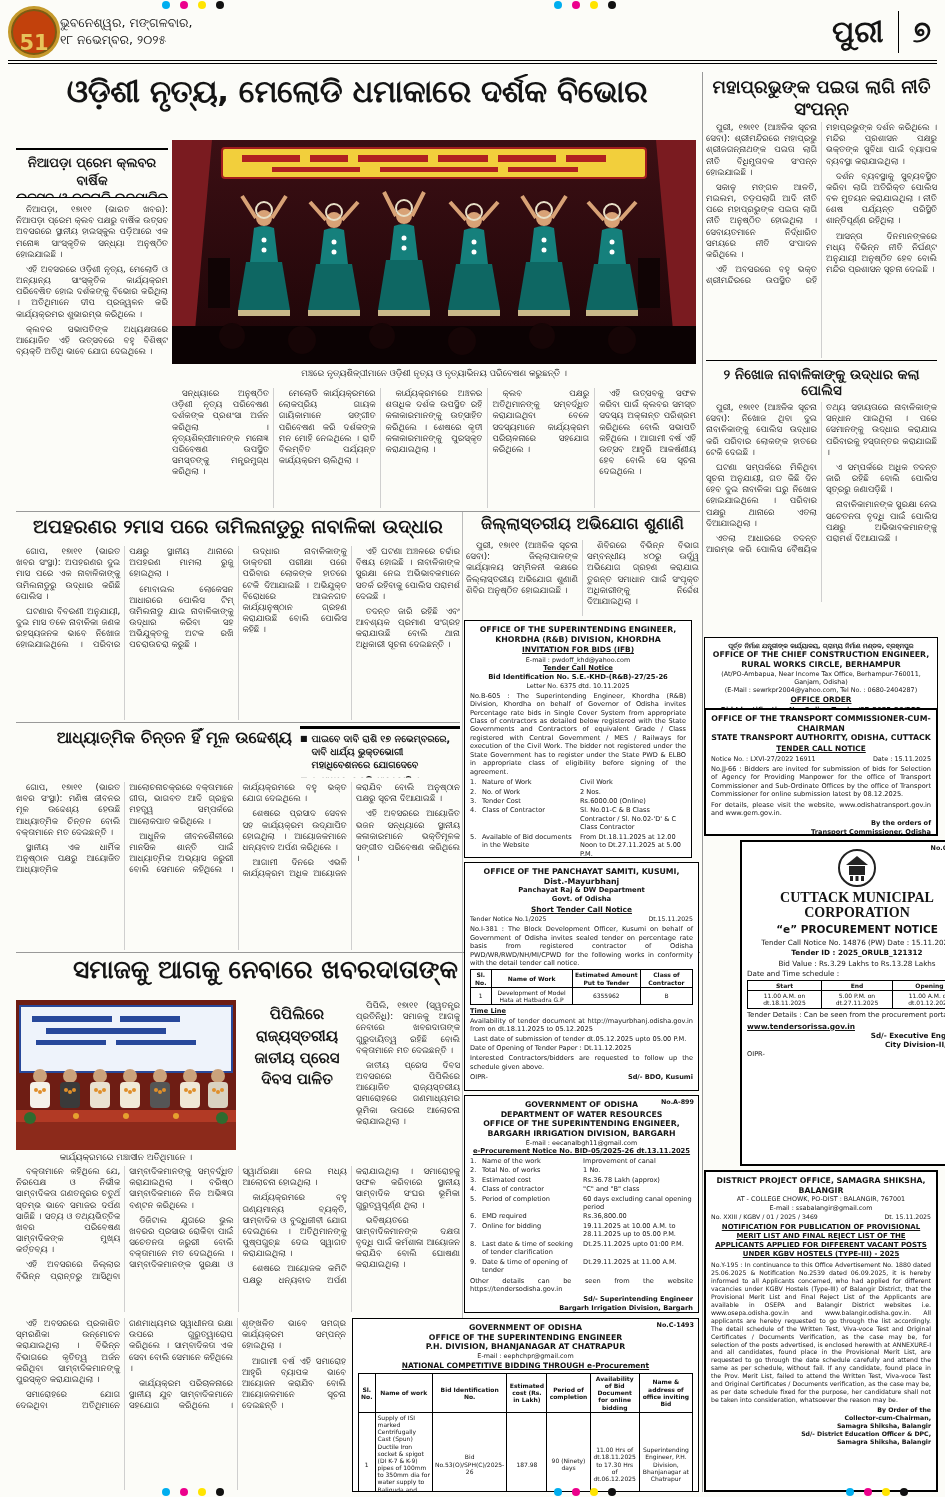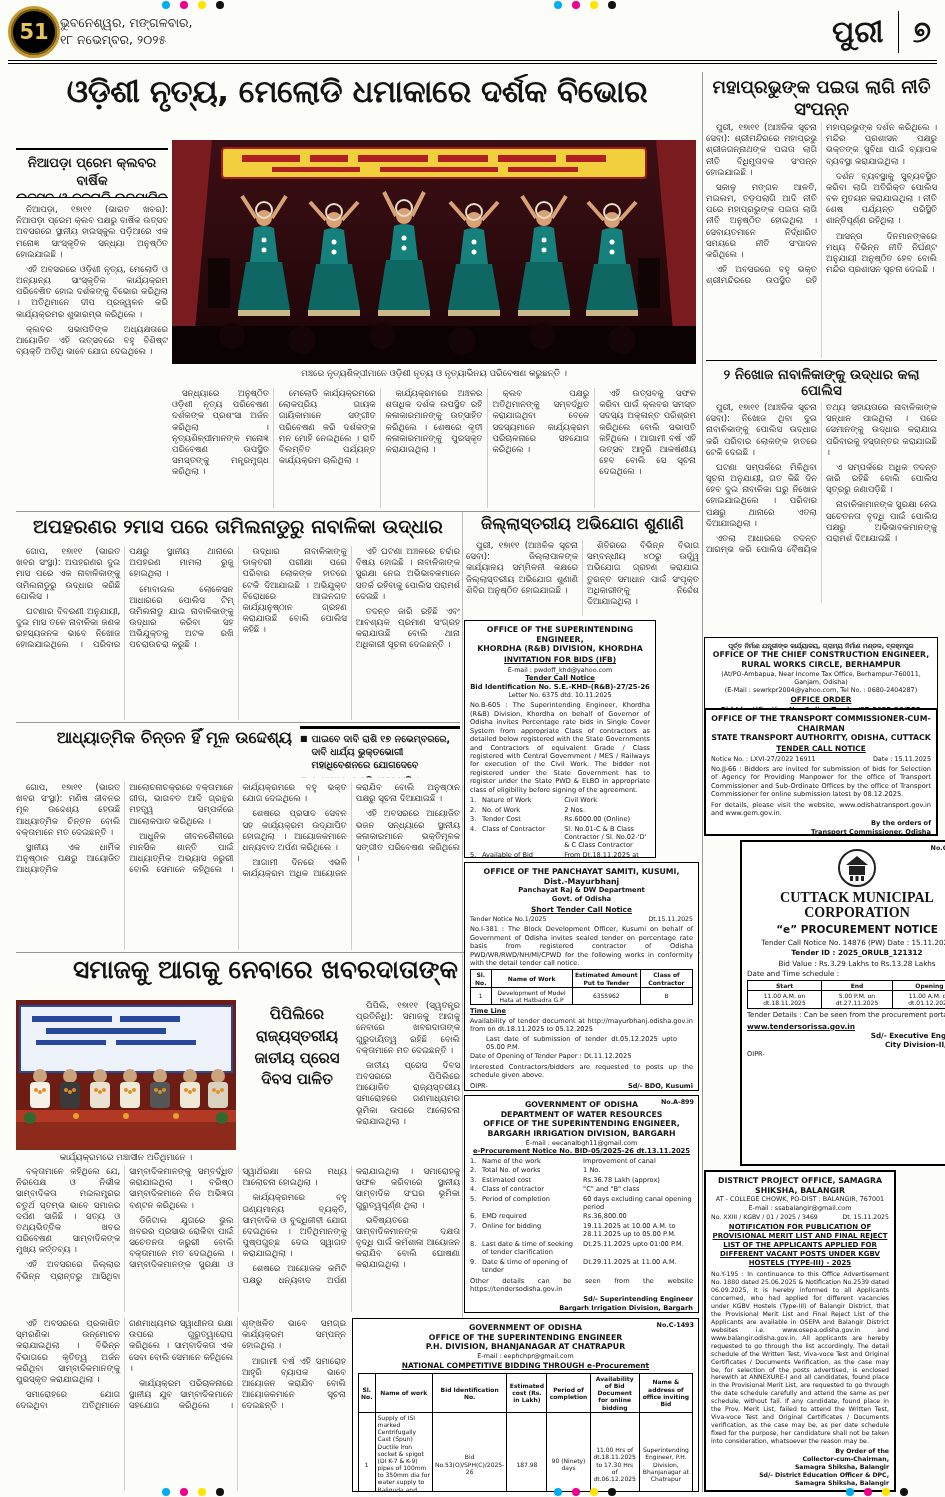--- a/index.html
+++ b/index.html
@@ -4,21 +4,21 @@
 <style>
 *{box-sizing:border-box;margin:0;padding:0}
 html,body{background:#9aa0a6}
 body{font-family:"DejaVu Sans",sans-serif}
 .page{position:relative;width:945px;height:1497px;margin:0 auto;background:#fcfcf8;color:#141414;overflow:hidden}
 .abs{position:absolute}
 .rule-h{position:absolute;height:1px;background:#000}
 .rule-v{position:absolute;width:1px;background:#000}
 
 .masthead{position:absolute;left:8px;top:4px;width:929px;height:60px;border-bottom:4px double #000;display:flex;align-items:center}
-.logo{width:52px;height:52px;border-radius:50%;background:#000000;border:3px solid #c49a2c;box-shadow:0 0 0 2px #7a5d14 inset;display:flex;align-items:center;justify-content:center;color:#e7c35b;font-weight:700;font-size:21px;flex:0 0 auto}
+.logo{width:52px;height:52px;border-radius:50%;background:#c2410c;border:3px solid #c49a2c;box-shadow:0 0 0 2px #7a5d14 inset;display:flex;align-items:flex-end;justify-content:center;color:#e7c35b;font-weight:700;font-size:21px;flex:0 0 auto}
 .mh-date{font-size:12.5px;font-weight:400;line-height:1.35}
 .mh-right{margin-left:auto;display:flex;align-items:center;gap:14px;margin-right:6px}
 .mh-edition{font-size:30px;font-weight:700}
 .mh-sep{width:1px;height:42px;background:#000}
 .mh-page{font-size:30px;font-weight:700}
 
 .regs{position:absolute;display:flex;gap:10px;z-index:5}
 .reg{width:8px;height:8px;border-radius:50%;display:block}
 
 .hl-main{font-size:31px;font-weight:700;line-height:1.12;text-align:center;letter-spacing:-.5px;overflow:hidden}
@@ -318,21 +318,21 @@
         </tr>
         </tbody>
     </table>
     <p style="font-size:7px">Tender Details : Can be seen from the procurement portal :</p>
     <div style="font-size:7.4px;font-weight:700;text-decoration:underline">www.tendersorissa.gov.in</div>
     <div class="nfoot" style="font-size:7.2px">Sd/- Executive Engineer</div>
     <div class="nfoot" style="font-size:7.2px">City Division-II, CMC</div>
     <div>OIPR-</div>
   </div>
 
-  <div class="notice" style="left:704px;top:1170px;width:192px;height:322px;border-width:2px;font-size:6.2px">
+  <div class="notice" style="left:704px;top:1170px;width:234px;height:322px;border-width:2px;font-size:6.2px">
     <div class="t1">DISTRICT PROJECT OFFICE, SAMAGRA SHIKSHA, BALANGIR</div>
     <div class="t2">AT - COLLEGE CHOWK, PO-DIST : BALANGIR, 767001</div>
     <div class="t2">E-mail : ssabalangir@gmail.com</div>
     <div style="display:flex;justify-content:space-between;font-size:6.2px;margin:1px 0">
       <span>No. XXIII / KGBV / 01 / 2025 / 3469</span>
       <span>Dt. 15.11.2025</span>
     </div>
     <div class="bal-title">NOTIFICATION FOR PUBLICATION OF PROVISIONAL MERIT LIST AND FINAL REJECT LIST OF THE APPLICANTS APPLIED FOR DIFFERENT VACANT POSTS UNDER KGBV HOSTELS (TYPE-III) - 2025</div>
     <p>No.Y-195 : In continuance to this Office Advertisement No. 1880 dated 25.06.2025 &amp; Notification No.2539 dated 06.09.2025, it is hereby informed to all Applicants concerned, who had applied for different vacancies under KGBV Hostels (Type-III) of Balangir District, that the Provisional Merit List and Final Reject List of the Applicants are available in OSEPA and Balangir District websites i.e. www.osepa.odisha.gov.in and www.balangir.odisha.gov.in. All applicants are hereby requested to go through the list accordingly. The detail schedule of the Written Test, Viva-voce Test and Original Certificates / Documents Verification, as the case may be, for selection of the posts advertised, is enclosed herewith at ANNEXURE-I and all candidates, found place in the Provisional Merit List, are requested to go through the date schedule carefully and attend the same as per schedule, without fail. If any candidate, found place in the Prov. Merit List, failed to attend the Written Test, Viva-voce Test and Original Certificates / Documents verification, as the case may be, as per date schedule fixed for the purpose, her candidature shall not be taken into consideration, whatsoever the reason may be.</p>
     <div class="nfoot">By Order of the</div>
@@ -353,21 +353,21 @@
       <p>ଏହି ଘଟଣା ଅଞ୍ଚଳରେ ଚର୍ଚ୍ଚାର ବିଷୟ ହୋଇଛି । ନାବାଳିକାଙ୍କ ସୁରକ୍ଷା ନେଇ ଅଭିଭାବକମାନେ ସତର୍କ ରହିବାକୁ ପୋଲିସ ପରାମର୍ଶ ଦେଇଛି ।</p>
       <p>ତଦନ୍ତ ଜାରି ରହିଛି ଏବଂ ଆବଶ୍ୟକ ପ୍ରମାଣ ସଂଗ୍ରହ କରାଯାଉଛି ବୋଲି ଥାନା ଅଧିକାରୀ ସୂଚନା ଦେଇଛନ୍ତି ।</p>
     </div>
 
   <div class="abs hl-4" style="left:466px;top:514px;width:233px;height:24px">ଜିଲ୍ଲାସ୍ତରୀୟ ଅଭିଯୋଗ ଶୁଣାଣି</div>
   <div class="abs bt c2" style="left:466px;top:540px;width:233px;height:76px">
       <p>ପୁରୀ, ୧୭ା୧୧ (ଆଞ୍ଚଳିକ ସୂଚନା ସେବା): ଜିଲ୍ଲାପାଳଙ୍କ କାର୍ଯ୍ୟାଳୟ ସମ୍ମିଳନୀ କକ୍ଷରେ ଜିଲ୍ଲାସ୍ତରୀୟ ଅଭିଯୋଗ ଶୁଣାଣି ଶିବିର ଅନୁଷ୍ଠିତ ହୋଇଯାଇଛି ।</p>
       <p>ଶିବିରରେ ବିଭିନ୍ନ ବିଭାଗ ସମ୍ବନ୍ଧୀୟ ୪୦ରୁ ଊର୍ଦ୍ଧ୍ୱ ଅଭିଯୋଗ ଗ୍ରହଣ କରାଯାଇ ତୁରନ୍ତ ସମାଧାନ ପାଇଁ ସଂପୃକ୍ତ ଅଧିକାରୀଙ୍କୁ ନିର୍ଦ୍ଦେଶ ଦିଆଯାଇଥିଲା ।</p>
     </div>
 
-  <div class="notice" style="left:464px;top:620px;width:192px;height:238px">
+  <div class="notice" style="left:464px;top:620px;width:228px;height:238px">
     <div class="t1">OFFICE OF THE SUPERINTENDING ENGINEER,</div>
     <div class="t1">KHORDHA (R&amp;B) DIVISION, KHORDHA</div>
     <div class="tb">INVITATION FOR BIDS (IFB)</div>
     <div class="t2">E-mail : pwdoff_khd@yahoo.com</div>
     <div class="t2b" style="text-decoration:underline">Tender Call Notice</div>
     <div class="t2b">Bid Identification No. S.E.-KHD-(R&amp;B)-27/25-26</div>
     <div class="t2">Letter No. 6375 dtd. 10.11.2025</div>
     <p>No.B-605 : The Superintending Engineer, Khordha (R&amp;B) Division, Khordha on behalf of Governor of Odisha invites Percentage rate bids in Single Cover System from appropriate Class of contractors as detailed below registered with the State Governments and Contractors of equivalent Grade / Class registered with Central Government / MES / Railways for execution of the Civil Work. The bidder not registered under the State Government has to register under the State PWD &amp; ELBO in appropriate class of eligibility before signing of the agreement.</p>
     <div>
         <div class="nrow">
@@ -451,24 +451,24 @@
           <td>1</td>
           <td>Development of Model Hata at Hatbadra G.P</td>
           <td>6355962</td>
           <td>B</td>
         </tr>
         </tbody>
     </table>
     <div class="nleft" style="text-decoration:underline">Time Line</div>
     <div>
         <p style="margin:1px 0">Availability of tender document at http://mayurbhanj.odisha.gov.in from on dt.18.11.2025 to 05.12.2025</p>
-        <p style="margin:1px 16px">Last date of submission of tender dt.05.12.2025 upto 05.00 P.M.</p>
+        <p style="margin:1px 4px">Last date of submission of tender dt.05.12.2025 upto 05.00 P.M.</p>
         <p style="margin:1px 0">Date of Opening of Tender Paper : Dt.11.12.2025</p>
       </div>
-    <p>Interested Contractors/bidders are requested to posts up the schedule given above.</p>
+    <p>Interested Contractors/bidders are requested to follow up the schedule given above.</p>
     <div style="display:flex;justify-content:space-between">
       <span>OIPR-</span>
       <span class="nfoot">Sd/- BDO, Kusumi</span>
     </div>
   </div>
 
   <div class="rule-h" style="left:16px;top:952px;width:684px;background:#999"></div>
 
   <div class="abs hl-5" style="left:16px;top:956px;width:684px;height:40px">ସମାଜକୁ ଆଗକୁ ନେବାରେ ଖବରଦାତାଙ୍କ ଗୁରୁଦାୟିତ୍ୱ ରହିଛି</div>
 
@@ -551,21 +551,21 @@
       <div>ଜାତୀୟ ପ୍ରେସ</div>
       <div>ଦିବସ ପାଳିତ</div>
     </div>
 
   <div class="abs bt" style="left:356px;top:1000px;width:104px;height:158px">
       <p>ପିପିଲି, ୧୭ା୧୧ (ସ୍ୱତନ୍ତ୍ର ପ୍ରତିନିଧି): ସମାଜକୁ ଆଗକୁ ନେବାରେ ଖବରଦାତାଙ୍କ ଗୁରୁଦାୟିତ୍ୱ ରହିଛି ବୋଲି ବକ୍ତାମାନେ ମତ ଦେଇଛନ୍ତି ।</p>
       <p>ଜାତୀୟ ପ୍ରେସ ଦିବସ ଅବସରରେ ପିପିଲିରେ ଆୟୋଜିତ ରାଜ୍ୟସ୍ତରୀୟ ସମାରୋହରେ ଗଣମାଧ୍ୟମର ଭୂମିକା ଉପରେ ଆଲୋଚନା କରାଯାଇଥିଲା ।</p>
     </div>
 
   <div class="abs bt c4" style="left:16px;top:1166px;width:444px;height:146px">
-      <p>ବକ୍ତାମାନେ କହିଥିଲେ ଯେ, ନିରପେକ୍ଷ ଓ ନିର୍ଭୀକ ସାମ୍ବାଦିକତା ମଇଲମ୍ତ୍ରର ଚତୁର୍ଥ ସ୍ତମ୍ଭ ଭାବେ ସମାଜର ଦର୍ପଣ ସାଜିଛି । ସତ୍ୟ ଓ ତଥ୍ୟଭିତ୍ତିକ ଖବର ପରିବେଷଣ ସାମ୍ବାଦିକଙ୍କ ମୁଖ୍ୟ କର୍ତ୍ତବ୍ୟ ।</p>
+      <p>ବକ୍ତାମାନେ କହିଥିଲେ ଯେ, ନିରପେକ୍ଷ ଓ ନିର୍ଭୀକ ସାମ୍ବାଦିକତା ଗଣତନ୍ତ୍ରର ଚତୁର୍ଥ ସ୍ତମ୍ଭ ଭାବେ ସମାଜର ଦର୍ପଣ ସାଜିଛି । ସତ୍ୟ ଓ ତଥ୍ୟଭିତ୍ତିକ ଖବର ପରିବେଷଣ ସାମ୍ବାଦିକଙ୍କ ମୁଖ୍ୟ କର୍ତ୍ତବ୍ୟ ।</p>
       <p>ଏହି ଅବସରରେ ଜିଲ୍ଲାର ବିଭିନ୍ନ ପ୍ରାନ୍ତରୁ ଆସିଥିବା ସାମ୍ବାଦିକମାନଙ୍କୁ ସମ୍ବର୍ଦ୍ଧିତ କରାଯାଇଥିଲା । ବରିଷ୍ଠ ସାମ୍ବାଦିକମାନେ ନିଜ ଅଭିଜ୍ଞତା ବଣ୍ଟନ କରିଥିଲେ ।</p>
       <p>ଡିଜିଟାଲ ଯୁଗରେ ଭୁଲ ଖବରର ପ୍ରସାର ରୋକିବା ପାଇଁ ସଚେତନତା ଜରୁରୀ ବୋଲି ବକ୍ତାମାନେ ମତ ଦେଇଥିଲେ । ସାମ୍ବାଦିକମାନଙ୍କ ସୁରକ୍ଷା ଓ ସ୍ୱାର୍ଥରକ୍ଷା ନେଇ ମଧ୍ୟ ଆଲୋଚନା ହୋଇଥିଲା ।</p>
       <p>କାର୍ଯ୍ୟକ୍ରମରେ ବହୁ ଗଣ୍ୟମାନ୍ୟ ବ୍ୟକ୍ତି, ସାମ୍ବାଦିକ ଓ ବୁଦ୍ଧିଜୀବୀ ଯୋଗ ଦେଇଥିଲେ । ଅତିଥିମାନଙ୍କୁ ପୁଷ୍ପଗୁଚ୍ଛ ଦେଇ ସ୍ୱାଗତ କରାଯାଇଥିଲା ।</p>
       <p>ଶେଷରେ ଆୟୋଜକ କମିଟି ପକ୍ଷରୁ ଧନ୍ୟବାଦ ଅର୍ପଣ କରାଯାଇଥିଲା । ସମାରୋହକୁ ସଫଳ କରିବାରେ ସ୍ଥାନୀୟ ସାମ୍ବାଦିକ ସଂଘର ଭୂମିକା ଗୁରୁତ୍ୱପୂର୍ଣ୍ଣ ଥିଲା ।</p>
       <p>ଭବିଷ୍ୟତରେ ସାମ୍ବାଦିକମାନଙ୍କ ଦକ୍ଷତା ବୃଦ୍ଧି ପାଇଁ କର୍ମଶାଳା ଆୟୋଜନ କରାଯିବ ବୋଲି ଘୋଷଣା କରାଯାଇଥିଲା ।</p>
     </div>
   <div class="abs bt c3" style="left:16px;top:1318px;width:330px;height:172px">
       <p>ଏହି ଅବସରରେ ପ୍ରକାଶିତ ସ୍ମରଣିକା ଉନ୍ମୋଚନ କରାଯାଇଥିଲା । ବିଭିନ୍ନ ବିଭାଗରେ କୃତିତ୍ୱ ଅର୍ଜନ କରିଥିବା ସାମ୍ବାଦିକମାନଙ୍କୁ ପୁରସ୍କୃତ କରାଯାଇଥିଲା ।</p>
       <p>ସମାରୋହରେ ଯୋଗ ଦେଇଥିବା ଅତିଥିମାନେ ଗଣମାଧ୍ୟମର ସ୍ୱାଧୀନତା ରକ୍ଷା ଉପରେ ଗୁରୁତ୍ୱାରୋପ କରିଥିଲେ । ସାମ୍ବାଦିକତା ଏକ ସେବା ବୋଲି ସେମାନେ କହିଥିଲେ ।</p>
       <p>କାର୍ଯ୍ୟକ୍ରମ ପରିଚାଳନାରେ ସ୍ଥାନୀୟ ଯୁବ ସାମ୍ବାଦିକମାନେ ସହଯୋଗ କରିଥିଲେ । ଶୃଙ୍ଖଳିତ ଭାବେ ସମଗ୍ର କାର୍ଯ୍ୟକ୍ରମ ସମ୍ପନ୍ନ ହୋଇଥିଲା ।</p>

